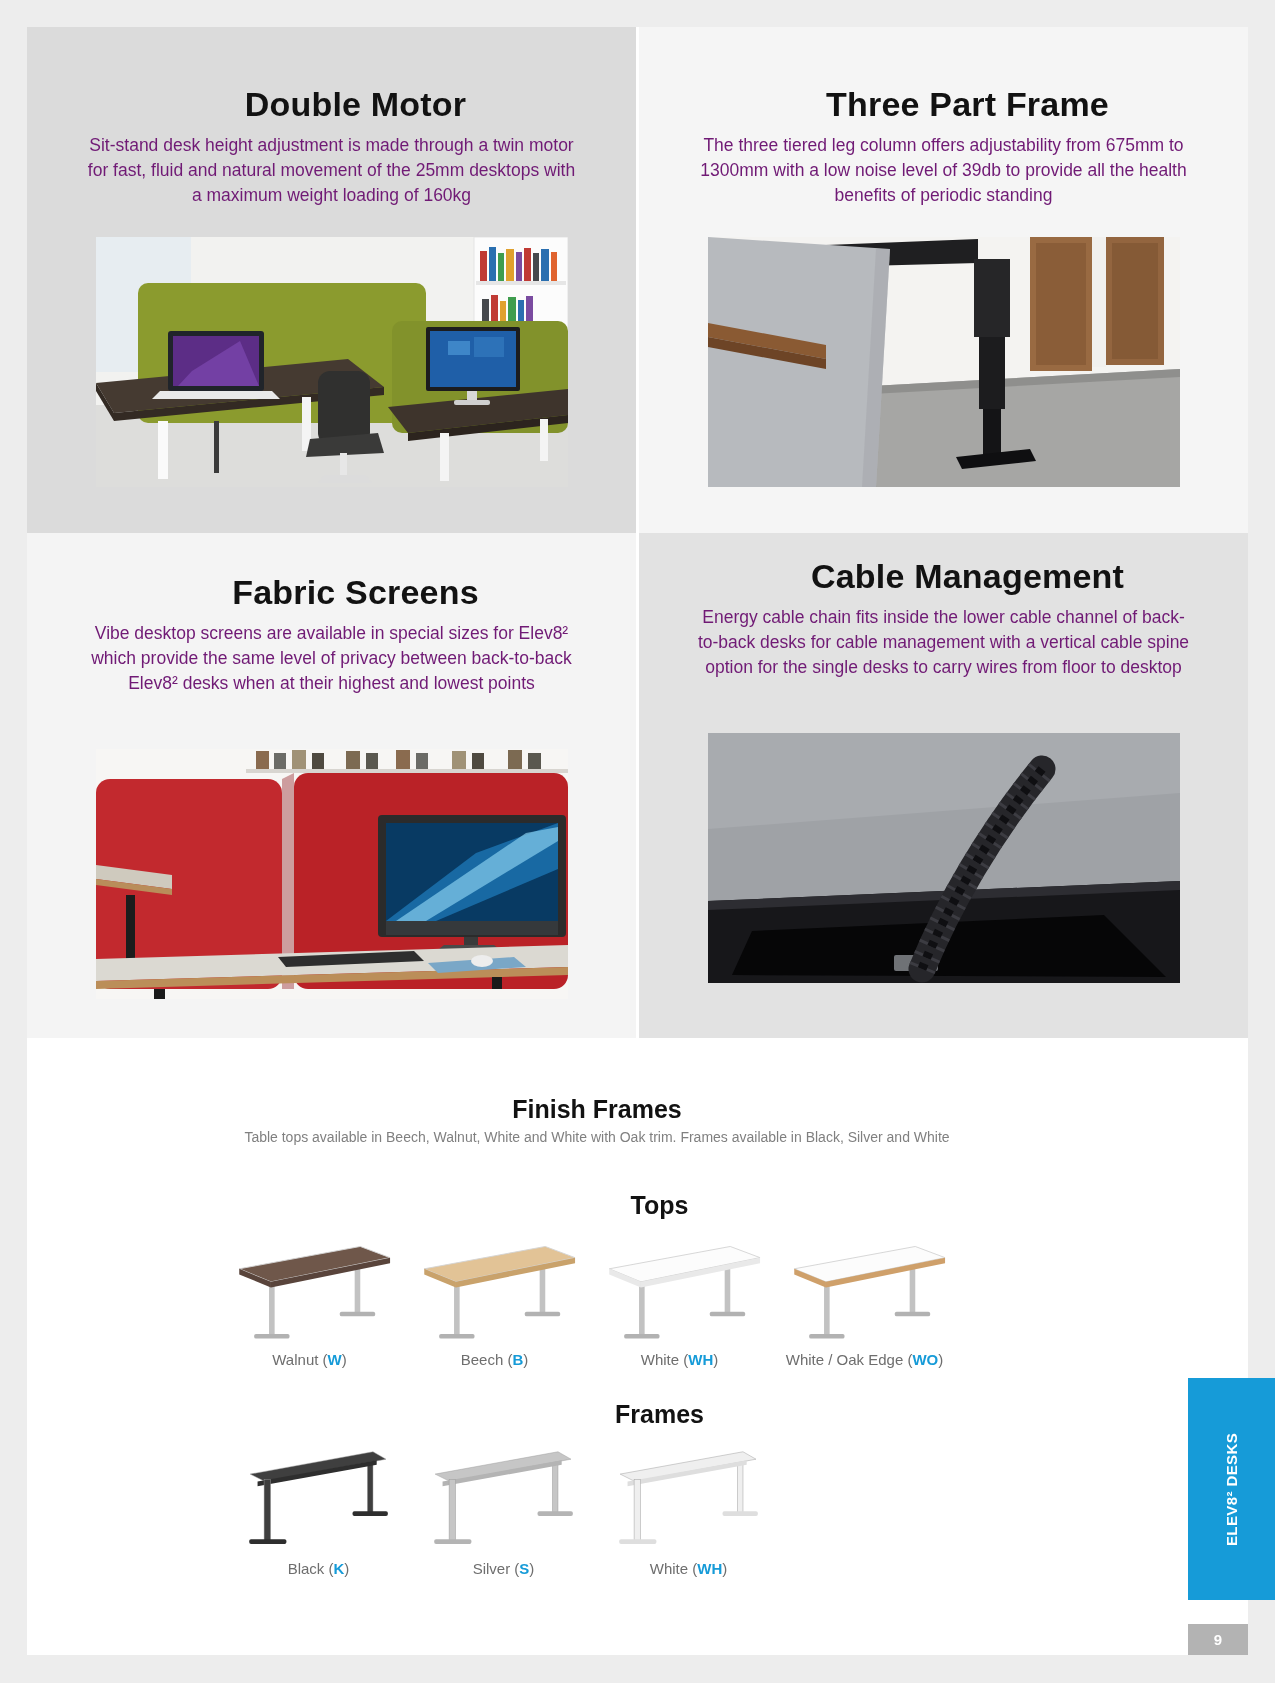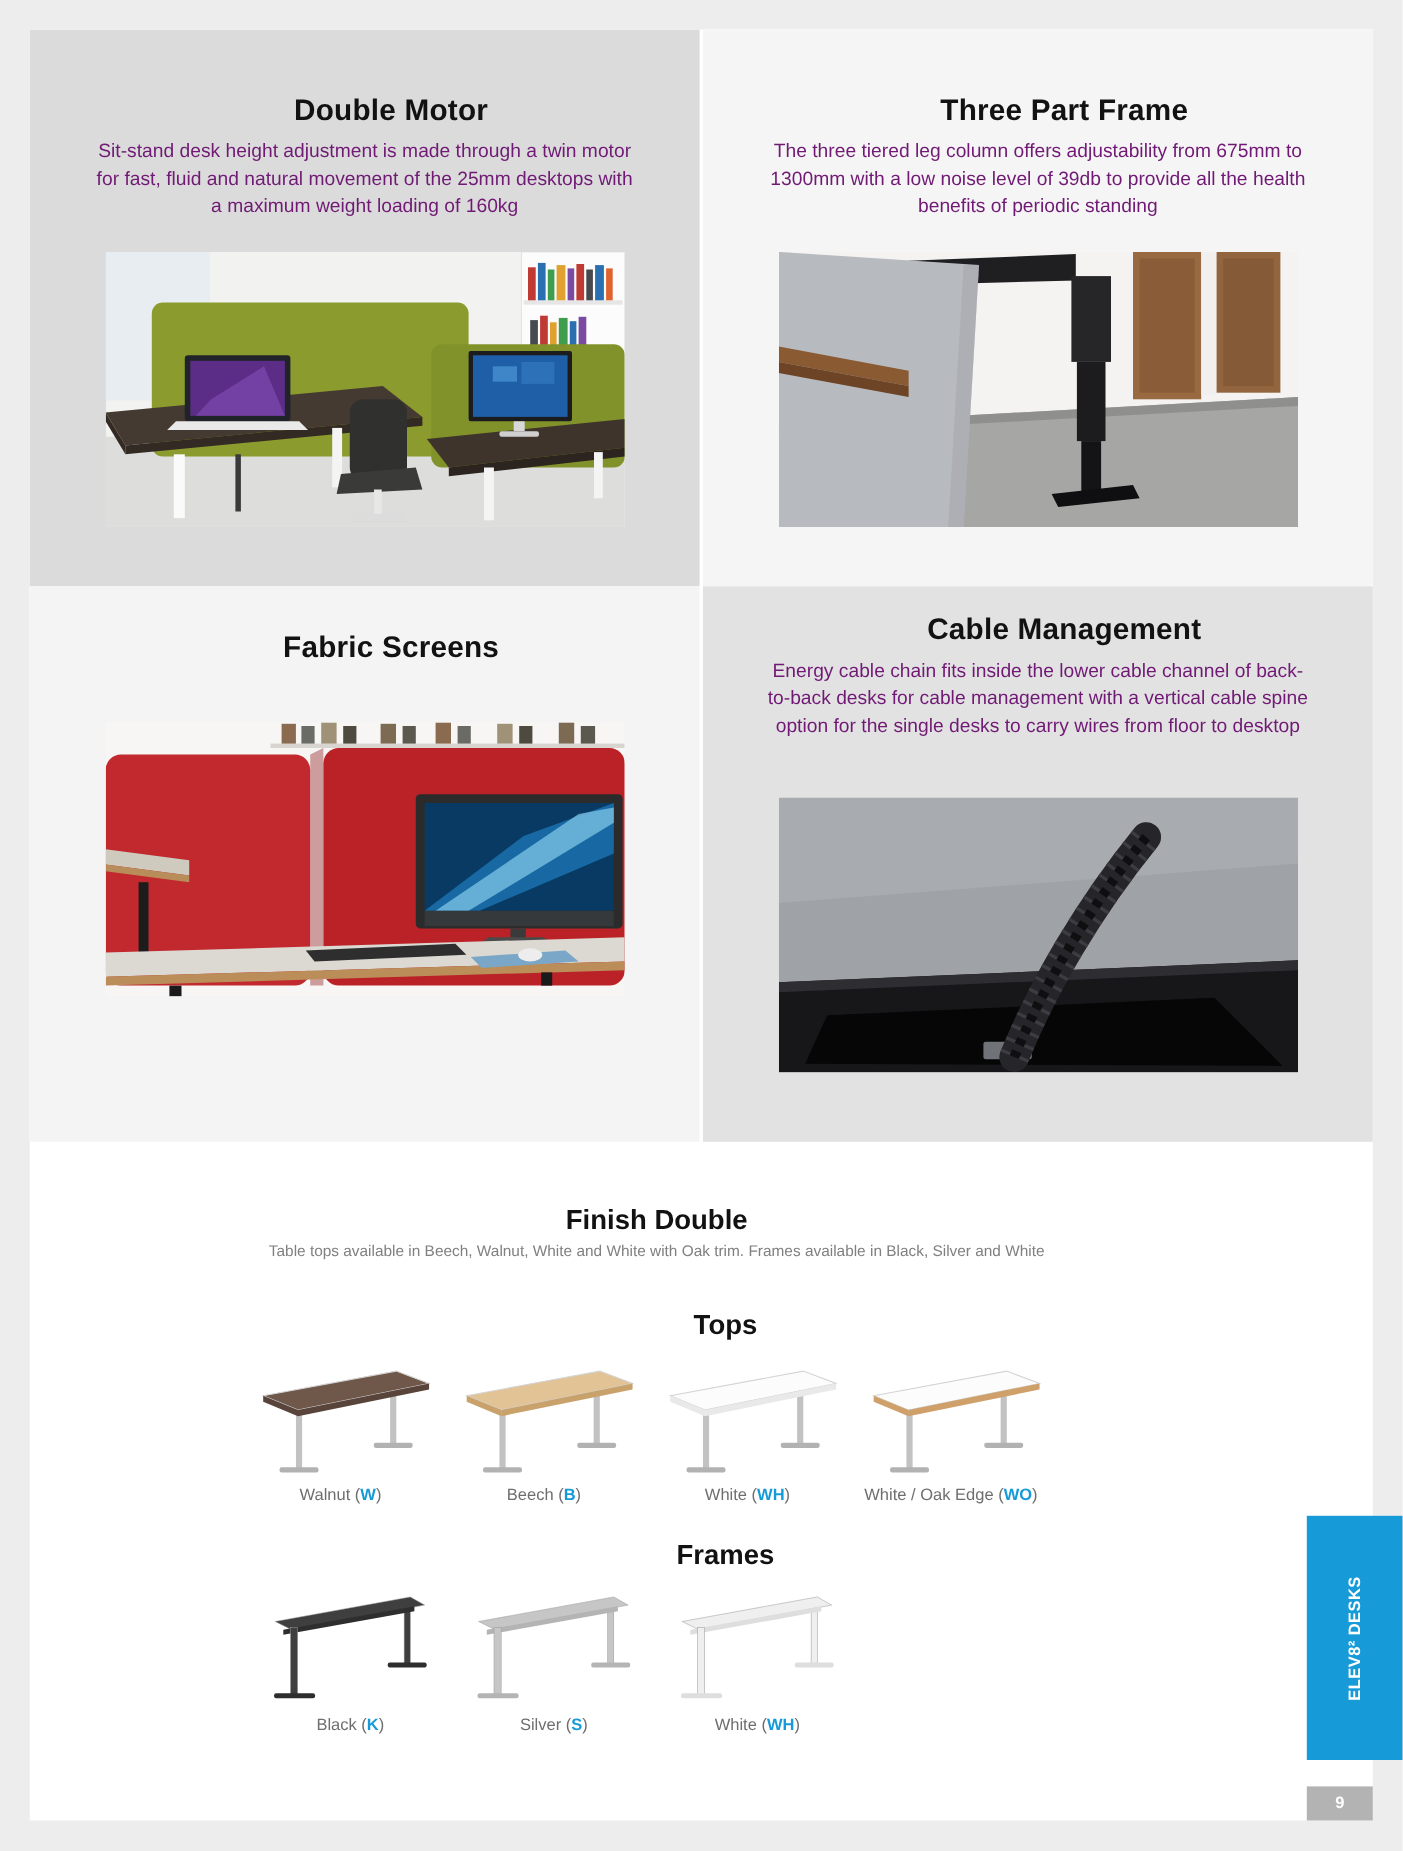--- a/index.html
+++ b/index.html
@@ -22,21 +22,21 @@
     grid-template-rows:506px 505px;
     column-gap:3px; row-gap:0;
     background:#ffffff;
   }
   .quadrant { text-align:center; }
   .q-tl { background:#dbdbdb; padding-top:58px; }
   .q-tr { background:#f5f5f5; padding-top:58px; }
   .q-bl { background:#f4f4f4; padding-top:40px; }
   .q-br { background:#e2e2e2; padding-top:24px; }
   .feature-title {
-    font-size:27px; font-weight:700; color:#121212;
+    font-size:34px; font-weight:700; color:#121212;
     letter-spacing:.2px; margin-bottom:9px;margin-left:48px;
   }
   .feature-body {
     font-size:17.5px; color:#701a75; line-height:1.44;
     width:492px; margin:0 auto;
   }
   .photo {
     width:472px; height:250px; margin:28px auto 0;
     display:block; overflow:hidden;
   }
@@ -178,20 +178,21 @@
           <rect x="266" y="22" width="36" height="78" fill="#262628"></rect>
           <rect x="271" y="100" width="26" height="72" fill="#1c1c1e"></rect>
           <rect x="275" y="172" width="18" height="48" fill="#141416"></rect>
           <polygon points="248,220 322,212 328,224 254,232" fill="#0f0f11"></polygon>
         </svg>
       </div>
     </section>
 
     <section class="quadrant q-bl">
       <h2 class="feature-title">Fabric Screens</h2>
+      <p class="feature-body">Vibe desktop screens are available in special sizes for Elev8² which provide the same level of privacy between back-to-back Elev8² desks when at their highest and lowest points</p>
       <div class="photo">
         <svg viewBox="0 0 472 250" width="472" height="250">
           <rect x="0" y="0" width="472" height="250" fill="#f7f6f4"></rect>
 
           <rect x="150" y="20" width="322" height="4" fill="#d8d5d0"></rect>
           <g>
             <rect x="160" y="2" width="13" height="18" fill="#8a6b4f"></rect>
               <rect x="178" y="4" width="12" height="16" fill="#6b6b66"></rect>
             <rect x="196" y="1" width="14" height="19" fill="#a09276"></rect>
               <rect x="216" y="4" width="12" height="16" fill="#4f4a40"></rect>
@@ -248,21 +249,21 @@
 
           <path d="M214,236 C240,172 282,100 334,36" stroke="#26262a" stroke-width="27" fill="none" stroke-linecap="round"></path>
           <path d="M214,236 C240,172 282,100 334,36" stroke="#3c3c42" stroke-width="27" fill="none" stroke-dasharray="3 9"></path>
           <path d="M214,236 C240,172 282,100 334,36" stroke="#0f0f12" stroke-width="9" fill="none" stroke-dasharray="6 6"></path>
         </svg>
       </div>
     </section>
   </div>
 
   <div class="finish">
-    <h2 class="finish-title">Finish Double</h2>
+    <h2 class="finish-title">Finish Frames</h2>
     <div class="finish-subtitle">Table tops available in Beech, Walnut, White and White with Oak trim. Frames available in Black, Silver and White</div>
 
     <h3 class="group-heading tops-heading">Tops</h3>
     <div class="card-row tops-row">
 
       <div class="card">
         <svg viewBox="0 0 180 130" width="168" height="121">
           <rect x="138" y="32" width="6" height="62" fill="#c2c2c2"></rect>
           <rect x="122" y="92" width="38" height="5" rx="2" fill="#b2b2b2"></rect>
           <rect x="46" y="54" width="6" height="64" fill="#c2c2c2"></rect>

